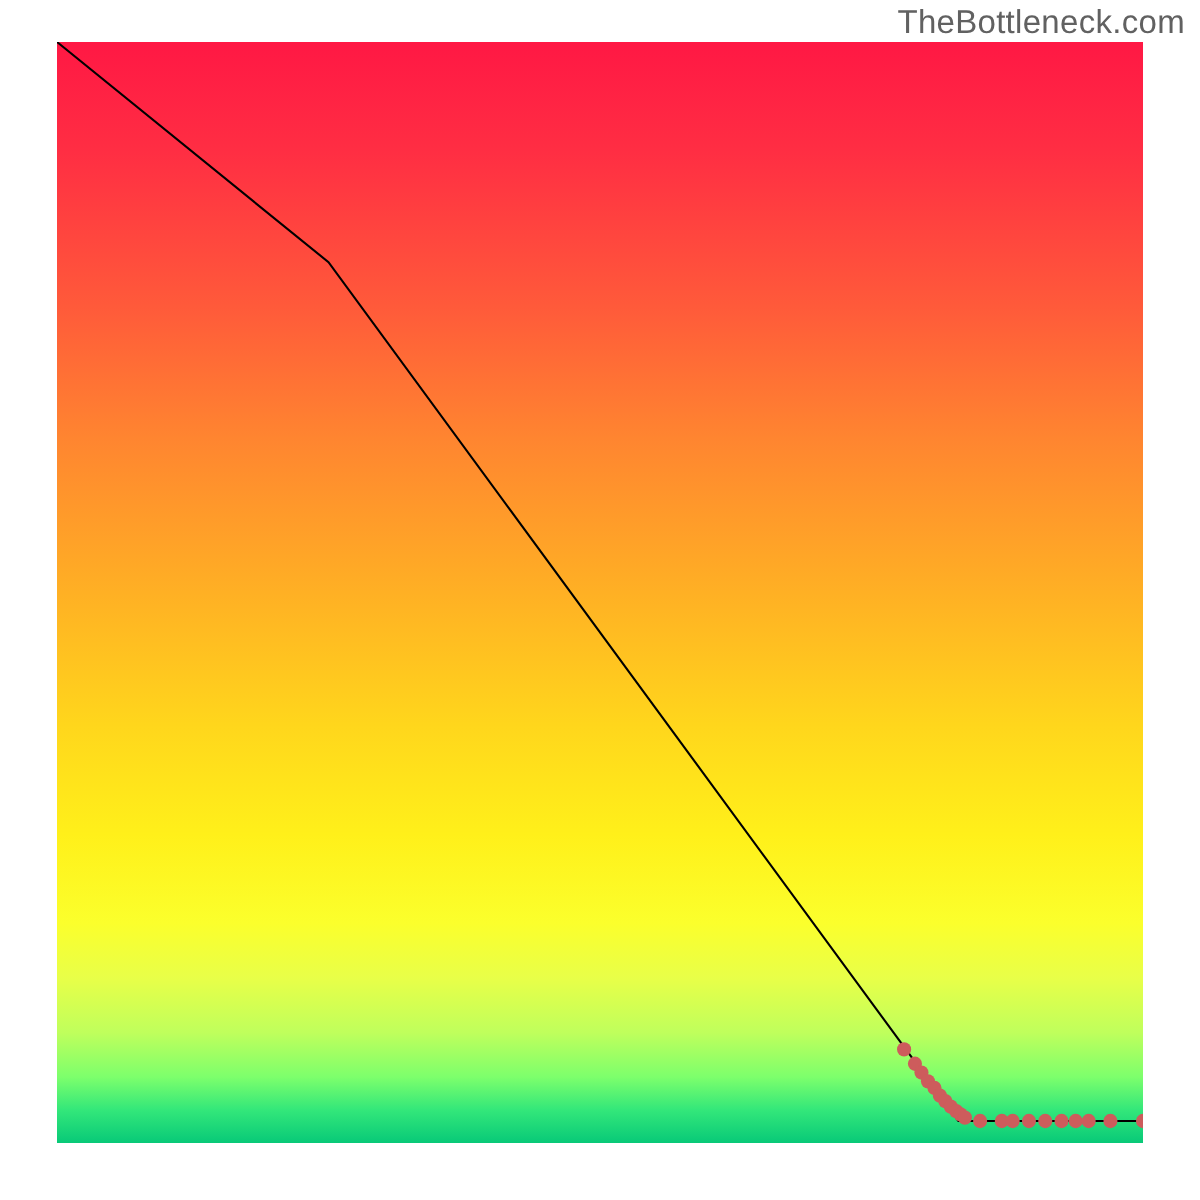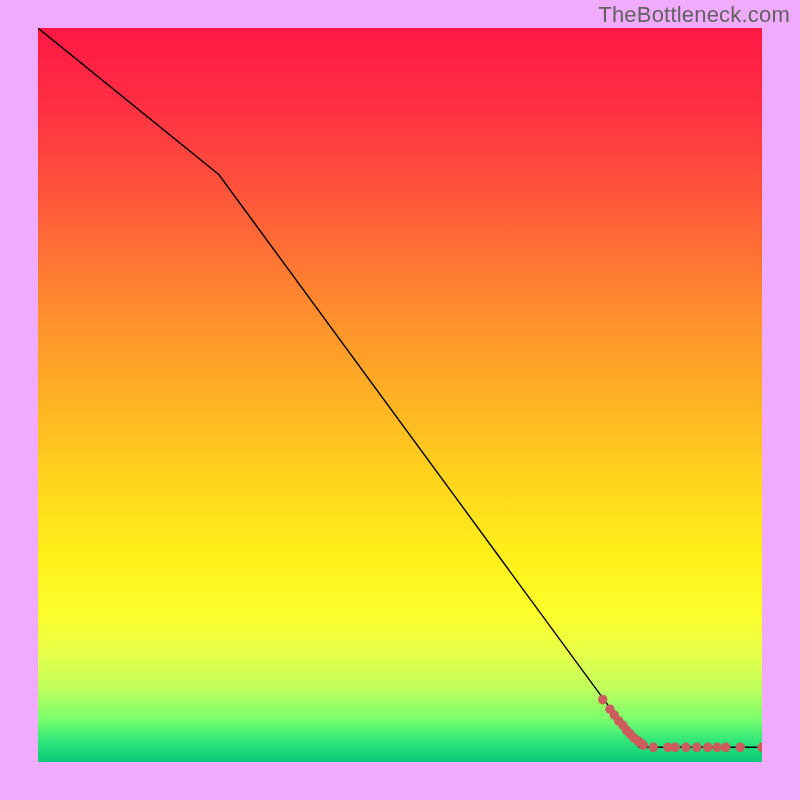--- a/index.html
+++ b/index.html
@@ -8,21 +8,21 @@
     width: 800px;
     height: 800px;
     background: #000;
     overflow: hidden;
     font-family: Arial, Helvetica, sans-serif;
   }
   .wrap {
     position: relative;
     width: 800px;
     height: 800px;
-    background: #f0abfc;
+    background: #ffffff;
   }
   .watermark {
     position: absolute;
     top: 2px;
     right: 10px;
     color: #616161;
     font-size: 22px;
     font-weight: 500;
     letter-spacing: 0.2px;
     z-index: 5;

